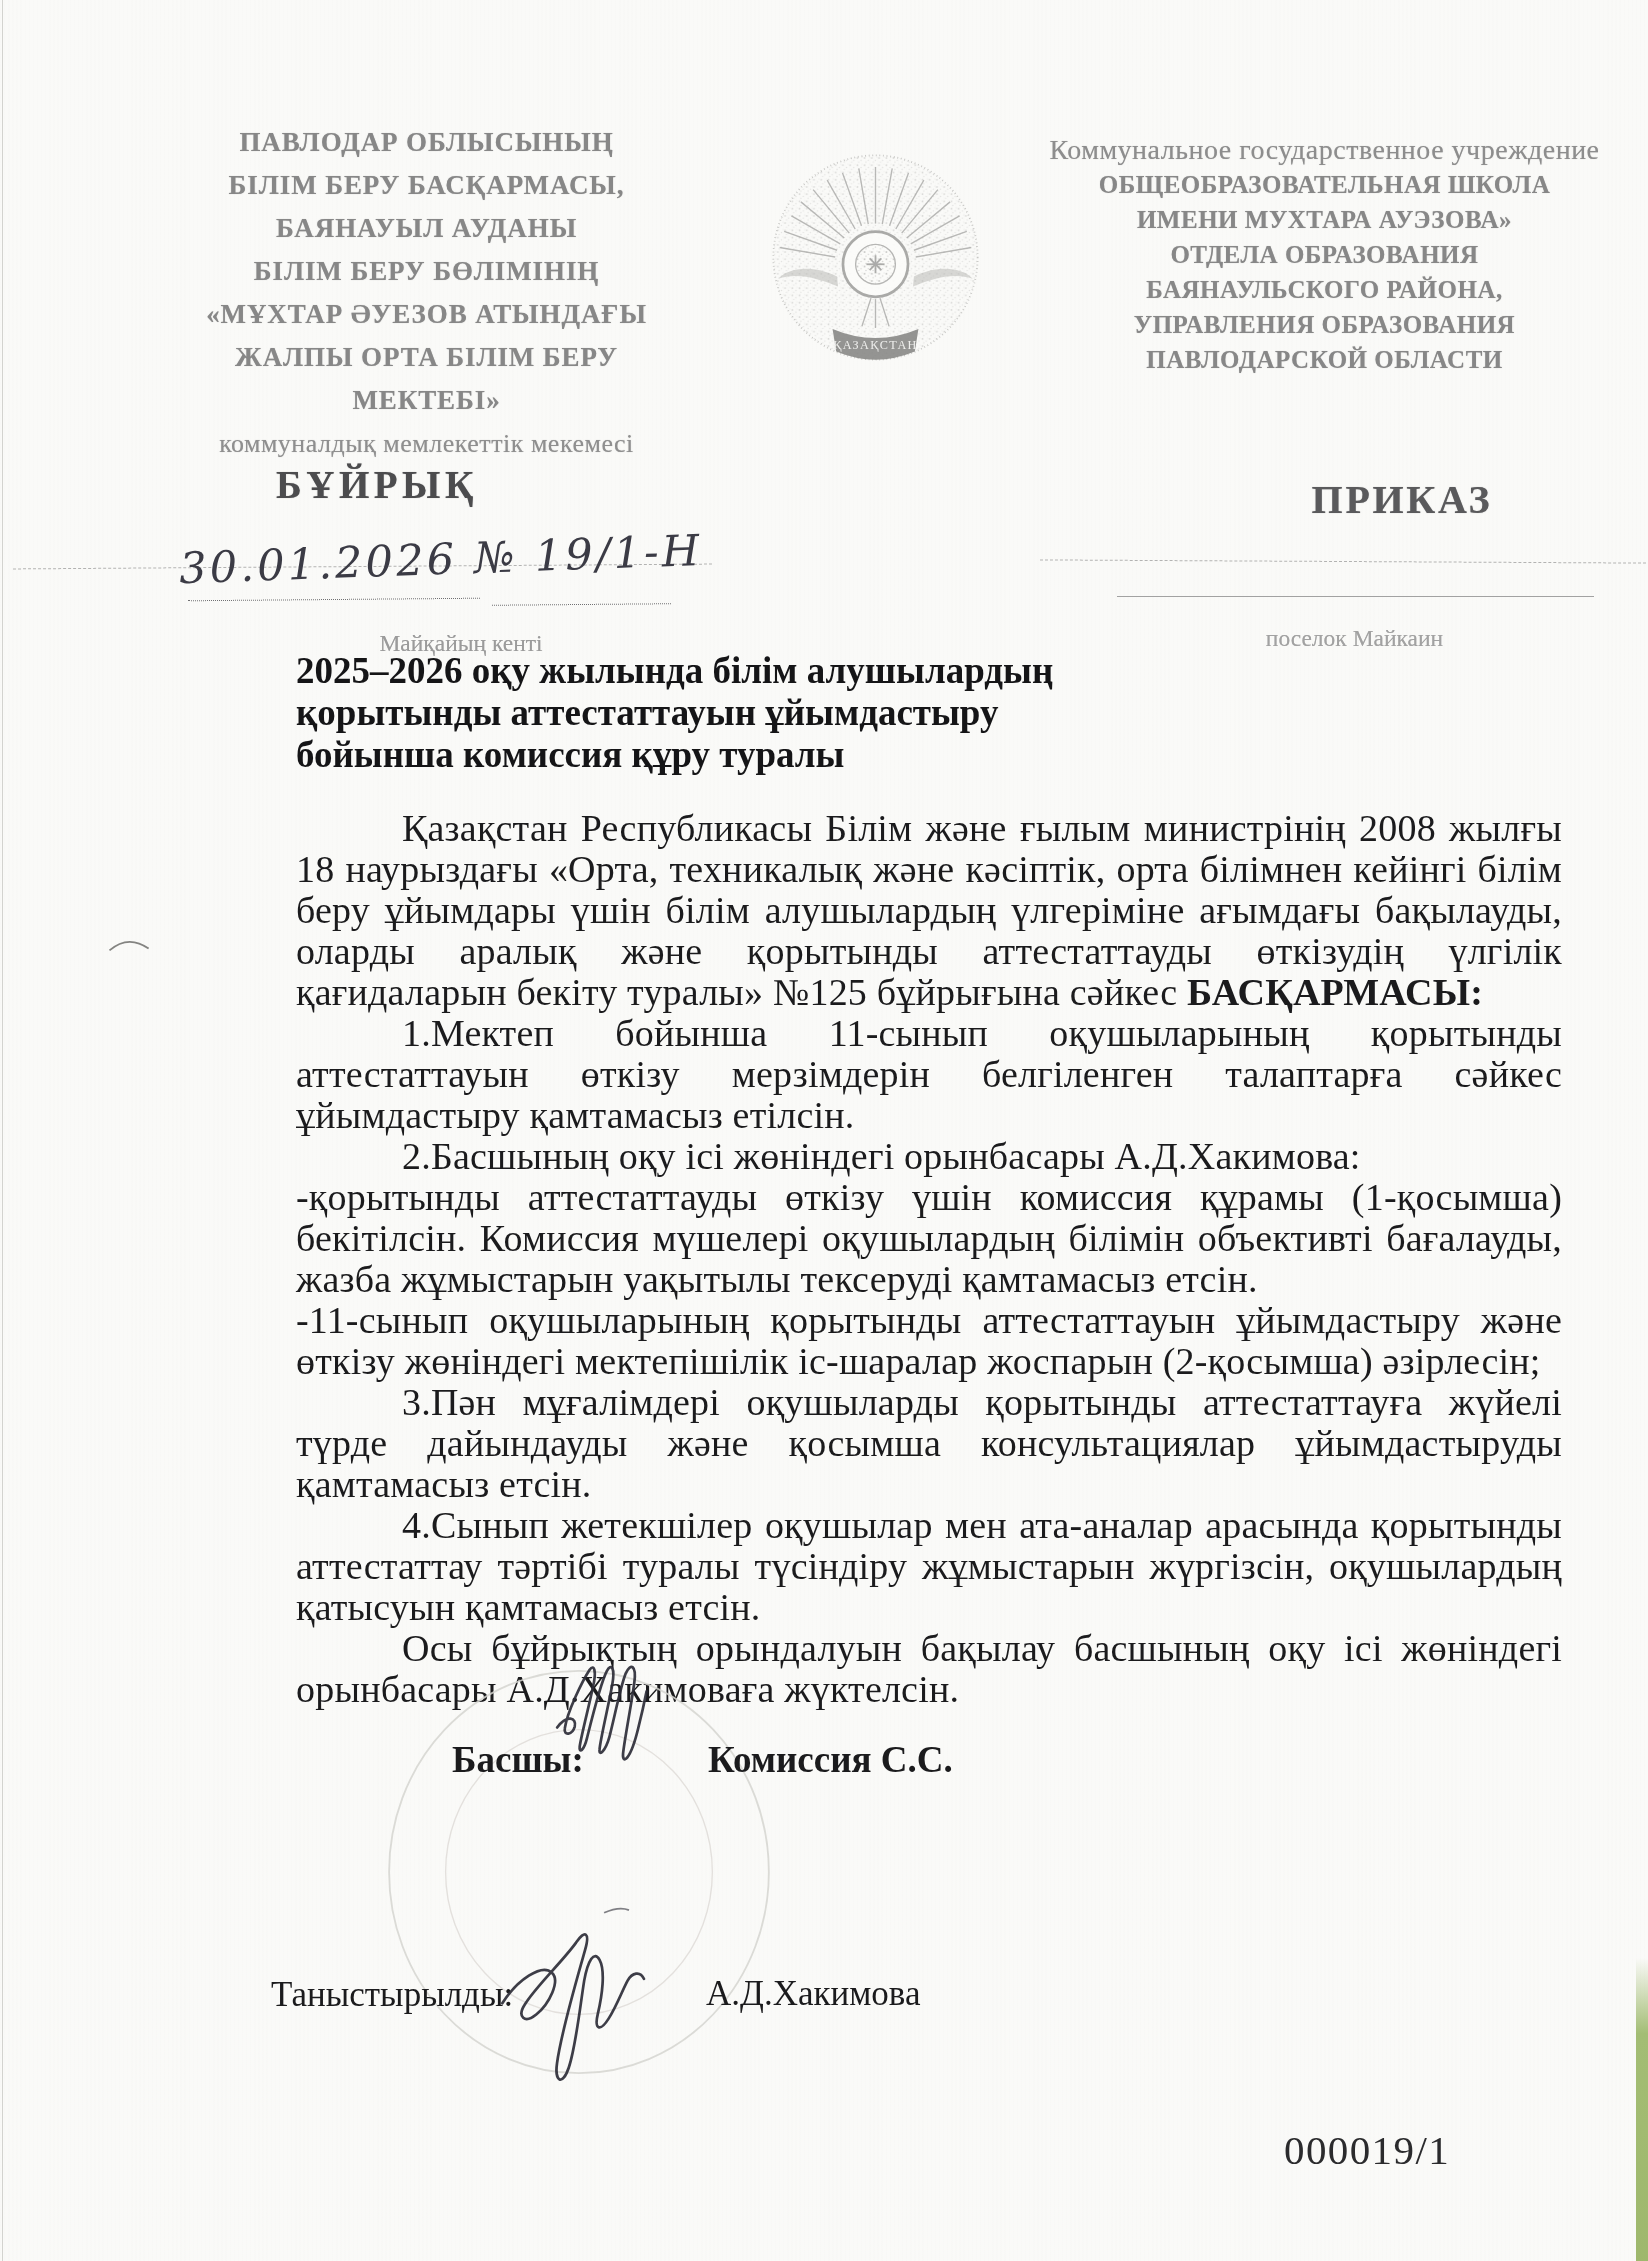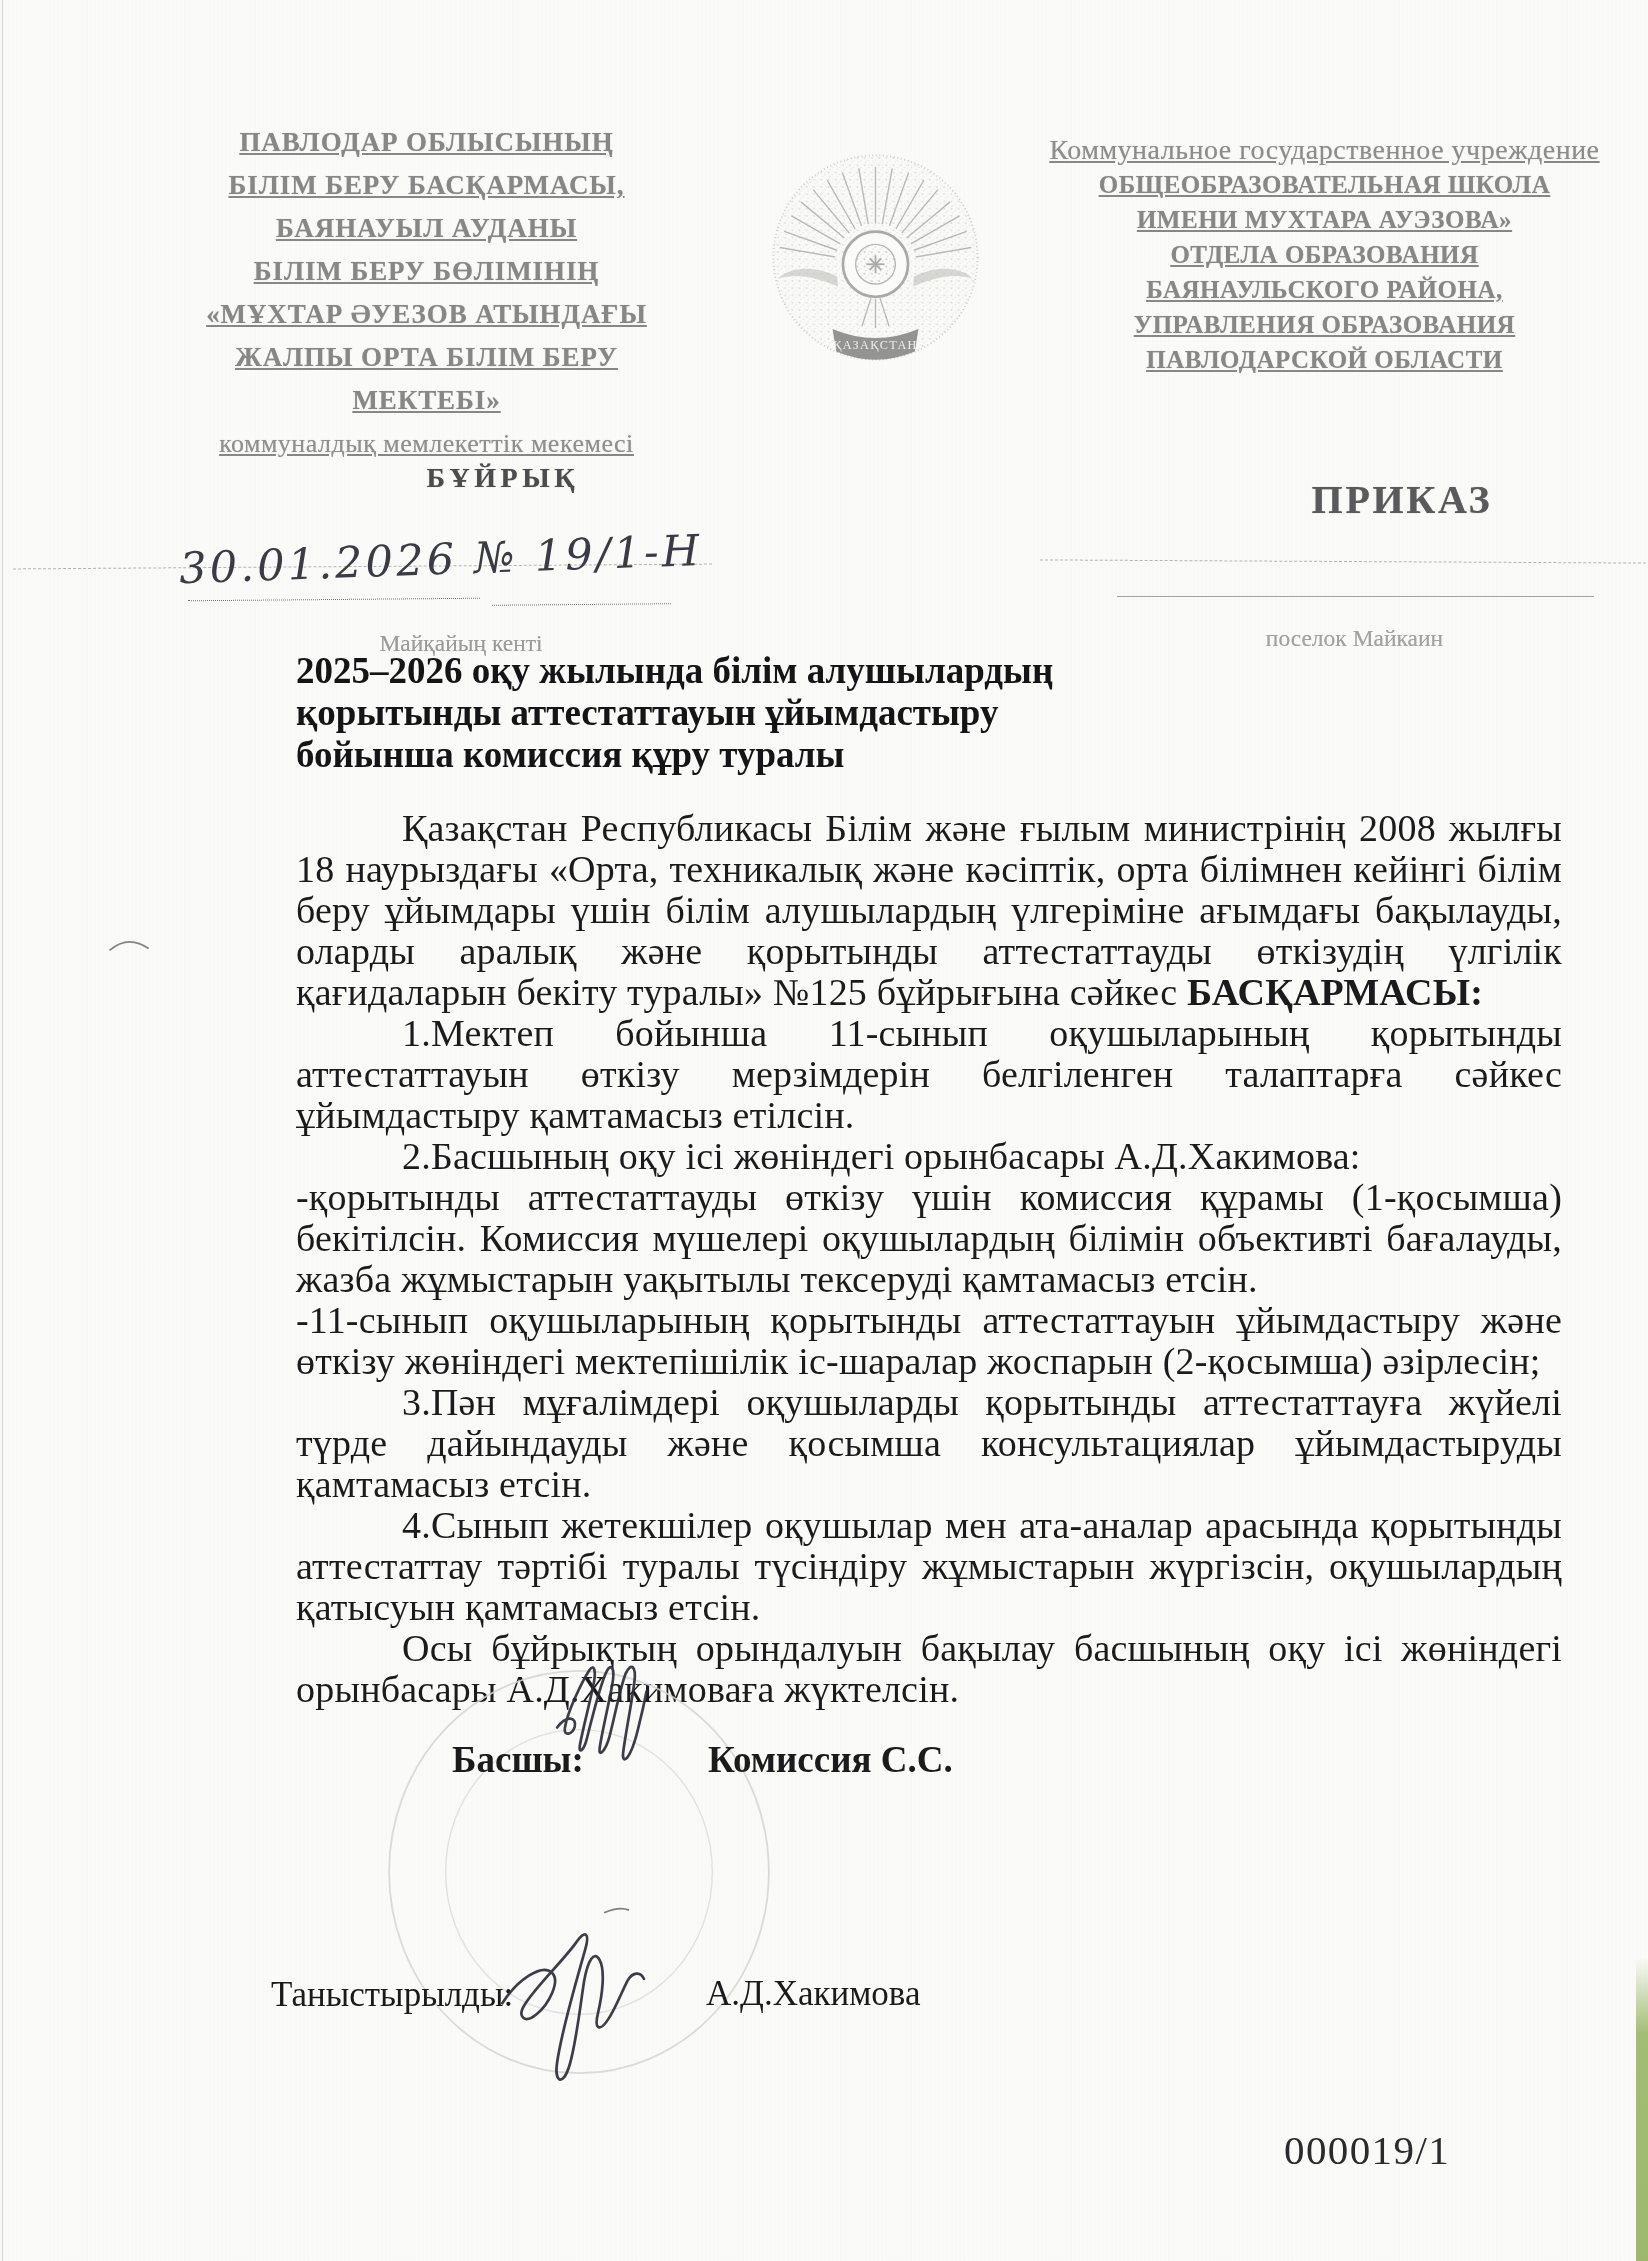--- a/index.html
+++ b/index.html
@@ -12,27 +12,27 @@
     font-family:"Liberation Serif","DejaVu Serif",serif;
     color:#1b1b1d;
   }
   .abs{position:absolute;}
   
   .edge-left{left:1.8px;top:0;width:1.4px;height:2379px;background:#d3d3cf;}
   .edge-right{left:1636px;top:1958px;width:12.7px;height:421px;
     background:linear-gradient(180deg,rgba(163,189,116,0) 0%,#a3bd74 18%,#9cb569 100%);}
   
   .letterhead{color:#878787;text-align:center;font-weight:700;
-    text-shadow:0 0 0.9px rgba(135,135,135,.55);text-decoration:underline;}
+    text-shadow:0 0 0.9px rgba(135,135,135,.55);}
   .lh-left{left:102px;top:121px;width:649px;font-size:27px;line-height:43px;letter-spacing:0.9px;}
   .lh-left .sub{font-weight:400;font-size:26px;color:#8f8f8f;letter-spacing:0.5px;}
   .lh-right{left:1033px;top:132px;width:583px;font-size:25px;line-height:35px;letter-spacing:0.5px;}
   .lh-right .org-type{font-weight:400;font-size:28px;color:#8d8d8d;}
-  .heading-kk{left:285px;top:462px;width:294px;text-align:right;
-    font-size:28px;font-weight:700;letter-spacing:4.5px;color:#4c4c4e;
+  .heading-kk{left:276px;top:462px;width:294px;text-align:left;
+    font-size:39px;font-weight:700;letter-spacing:4.5px;color:#4c4c4e;
     text-shadow:0 0 0.9px rgba(76,76,78,.5);}
   .heading-ru{left:1255px;top:476px;width:294px;text-align:center;
     font-size:40px;font-weight:700;letter-spacing:2.7px;color:#5a5a5c;
     text-shadow:0 0 0.9px rgba(90,90,92,.5);}
   .handwriting{left:179px;top:533px;width:588px;
     font-size:43px;font-style:italic;letter-spacing:3.2px;color:#3b3b45;
     transform:rotate(-2deg);font-family:"DejaVu Serif","Liberation Serif",serif;}
   .scanline{border-top:1.8px dashed #6f6f6f;opacity:.5;height:0;}
   .dotline{border-top:1.8px dotted #4f4f52;opacity:.8;height:0;}
   .thinline{border-top:1.4px solid #8c8c8c;opacity:.8;height:0;}

